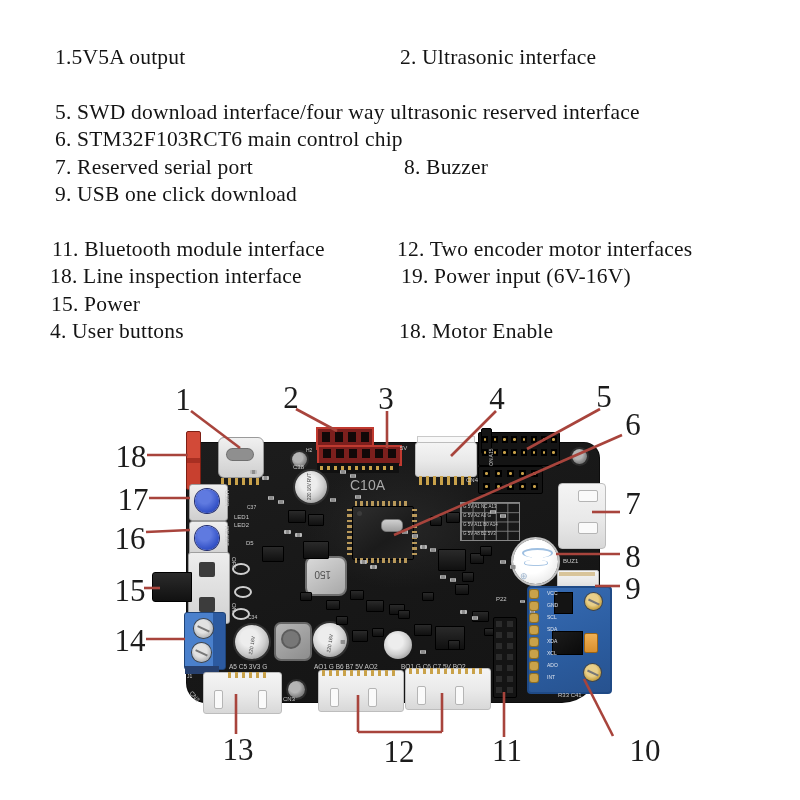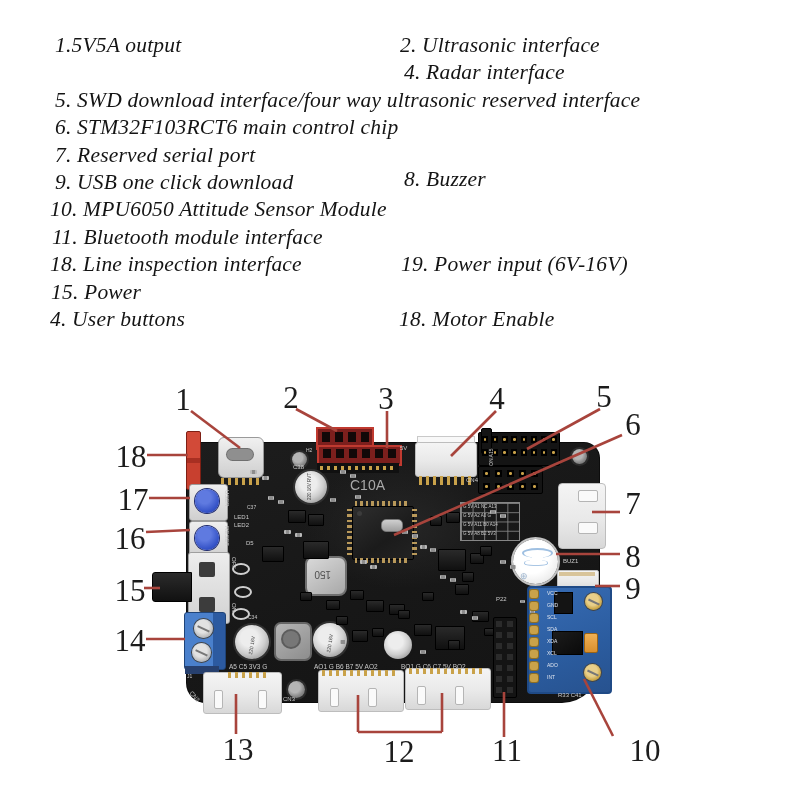--- a/index.html
+++ b/index.html
@@ -26,38 +26,37 @@
   .screw{position:absolute;border-radius:50%;background:radial-gradient(circle at 45% 40%,#e2e2e2 0 40%,#b9b9b9 70%,#8a8a8a 100%);box-shadow:0 0 0 1px #444;}
   .screw:after{content:"";position:absolute;left:15%;top:45%;width:70%;height:10%;background:#777;transform:rotate(25deg);}
   .tiny-chip{position:absolute;background:linear-gradient(180deg,#2a2a2a,#101010);border:1px solid #000;border-radius:1px;}
   .tiny-passive{position:absolute;background:linear-gradient(90deg,#b9b9b9 0 22%,#8d8d8d 22% 78%,#b9b9b9 78%);border-radius:1px;}
   .mcu-pins-h{position:absolute;background:repeating-linear-gradient(90deg,#b9995a 0 2.5px,rgba(0,0,0,0) 2.5px 5.5px);}
   .mcu-pins-v{position:absolute;background:repeating-linear-gradient(180deg,#b9995a 0 2.5px,rgba(0,0,0,0) 2.5px 5.5px);}
   #callout-svg{position:absolute;left:0;top:0;z-index:40;pointer-events:none;}
   #numbers-layer{position:absolute;left:0;top:0;width:800px;height:800px;z-index:50;pointer-events:none;}
   #silk-layer{position:absolute;left:0;top:0;width:800px;height:800px;z-index:30;pointer-events:none;}
   #components{position:absolute;left:0;top:0;width:800px;height:800px;z-index:20;}
-  #legend-layer{position:absolute;left:0;top:0;width:800px;height:360px;z-index:10;font-style:italic;}
+  #legend-layer{position:absolute;left:0;top:12px;width:800px;height:360px;z-index:10;}
 </style>
 </head>
 <body>
 
 <div id="stage">
 
   <div id="legend-layer">
       <div class="legend-item" style="left: 55px; top: 33px;">1.5V5A output</div>
       <div class="legend-item" style="left: 400px; top: 33px;">2. Ultrasonic interface</div>
-      <div class="legend-item" style="left: 404px; top: 60px;">4. Radar interface</div>
       <div class="legend-item" style="left: 55px; top: 88px;">5. SWD download interface/four way ultrasonic reserved interface</div>
       <div class="legend-item" style="left: 55px; top: 115px;">6. STM32F103RCT6 main control chip</div>
       <div class="legend-item" style="left: 55px; top: 143px;">7. Reserved serial port</div>
-      <div class="legend-item" style="left: 404px; top: 143px; margin-top: 24px;">8. Buzzer</div>
+      <div class="legend-item" style="left: 404px; top: 143px;">8. Buzzer</div>
       <div class="legend-item" style="left: 55px; top: 170px;">9. USB one click download</div>
-      <div class="legend-item" style="left: 50px; top: 197px;">10. MPU6050 Attitude Sensor Module</div>
       <div class="legend-item" style="left: 52px; top: 225px;">11. Bluetooth module interface</div>
+      <div class="legend-item" style="left: 397px; top: 225px;">12. Two encoder motor interfaces</div>
       <div class="legend-item" style="left: 50px; top: 252px;">18. Line inspection interface</div>
       <div class="legend-item" style="left: 401px; top: 252px;">19. Power input (6V-16V)</div>
       <div class="legend-item" style="left: 51px; top: 280px;">15. Power</div>
       <div class="legend-item" style="left: 50px; top: 307px;">4. User buttons</div>
       <div class="legend-item" style="left: 399px; top: 307px;">18. Motor Enable</div>
     </div>
 
   <div id="components">
     <div id="board"></div>
 

